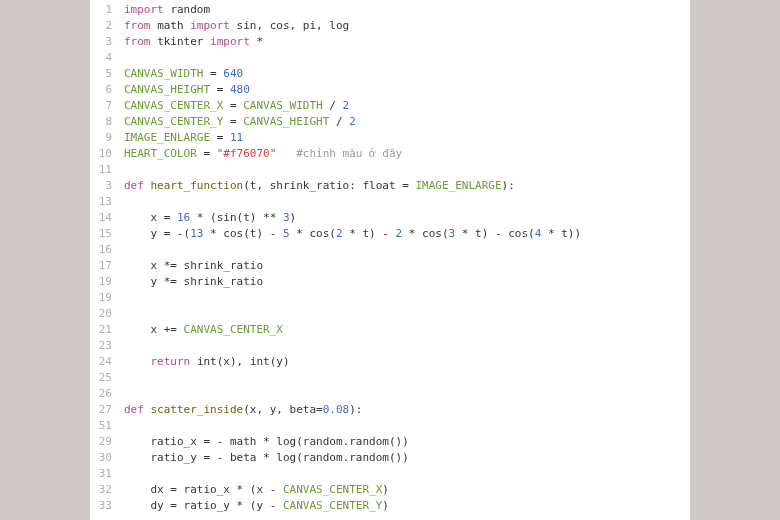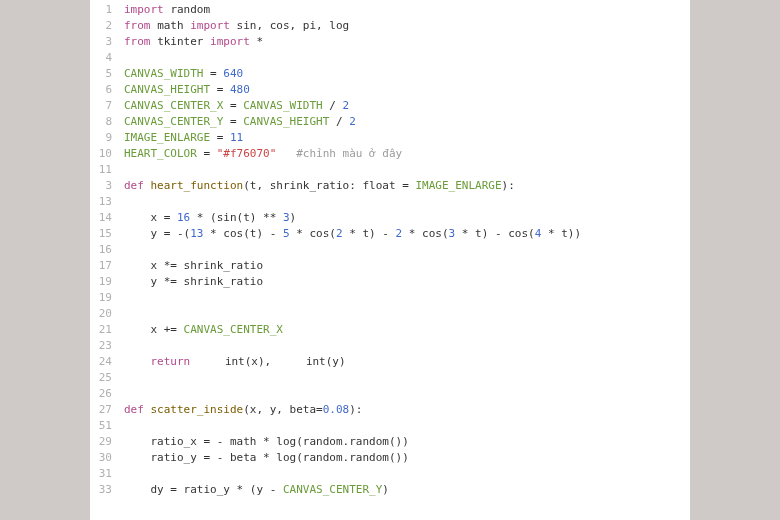--- a/index.html
+++ b/index.html
@@ -36,21 +36,21 @@
   .code { color: #333; text-align: right; }
   .kw { color: #b24a8a; }      
   .mod { color: #333; }
   .fn { color: #7a5c00; }
   .const { color: #6b9c3b; }   
   .num { color: #4169c9; }
   .str { color: #c44; }
   .op { color: #333; }
   .type { color: #333; }
   .cmt { color: #9c9c9c; }
-  .call { color: #333; margin-left: 28px; }
+  .call { color: #333; }
 </style>
 </head>
 <body>
 
 <div class="viewer">
   <div id="code-container">
       <div class="line"><span class="gutter">1</span><span class="code"><span class="kw">import</span><span class="op"> </span><span class="mod">random</span></span></div>
       <div class="line"><span class="gutter">2</span><span class="code"><span class="kw">from</span><span class="op"> </span><span class="mod">math</span><span class="op"> </span><span class="kw">import</span><span class="op"> sin, cos, pi, log</span></span></div>
       <div class="line"><span class="gutter">3</span><span class="code"><span class="kw">from</span><span class="op"> </span><span class="mod">tkinter</span><span class="op"> </span><span class="kw">import</span><span class="op"> *</span></span></div>
       <div class="line"><span class="gutter">4</span><span class="code"></span></div>
@@ -73,15 +73,16 @@
       <div class="line"><span class="gutter">21</span><span class="code"><span class="op">    x += </span><span class="const">CANVAS_CENTER_X</span></span></div>
       <div class="line"><span class="gutter">23</span><span class="code"></span></div>
       <div class="line"><span class="gutter">24</span><span class="code"><span class="op">    </span><span class="kw">return</span><span class="op"> </span><span class="call">int</span><span class="op">(x), </span><span class="call">int</span><span class="op">(y)</span></span></div>
       <div class="line"><span class="gutter">25</span><span class="code"></span></div>
       <div class="line"><span class="gutter">26</span><span class="code"></span></div>
       <div class="line"><span class="gutter">27</span><span class="code"><span class="kw">def</span><span class="op"> </span><span class="fn">scatter_inside</span><span class="op">(x, y, beta=</span><span class="num">0.08</span><span class="op">):</span></span></div>
       <div class="line"><span class="gutter">51</span><span class="code"></span></div>
       <div class="line"><span class="gutter">29</span><span class="code"><span class="op">    ratio_x = - math * log(random.random())</span></span></div>
       <div class="line"><span class="gutter">30</span><span class="code"><span class="op">    ratio_y = - beta * log(random.random())</span></span></div>
       <div class="line"><span class="gutter">31</span><span class="code"></span></div>
+      <div class="line"><span class="gutter">32</span><span class="code"><span class="op">    dx = ratio_x * (x - </span><span class="const">CANVAS_CENTER_X</span><span class="op">)</span></span></div>
       <div class="line"><span class="gutter">33</span><span class="code"><span class="op">    dy = ratio_y * (y - </span><span class="const">CANVAS_CENTER_Y</span><span class="op">)</span></span></div>
     </div>
 </div>
 
 </body></html>

